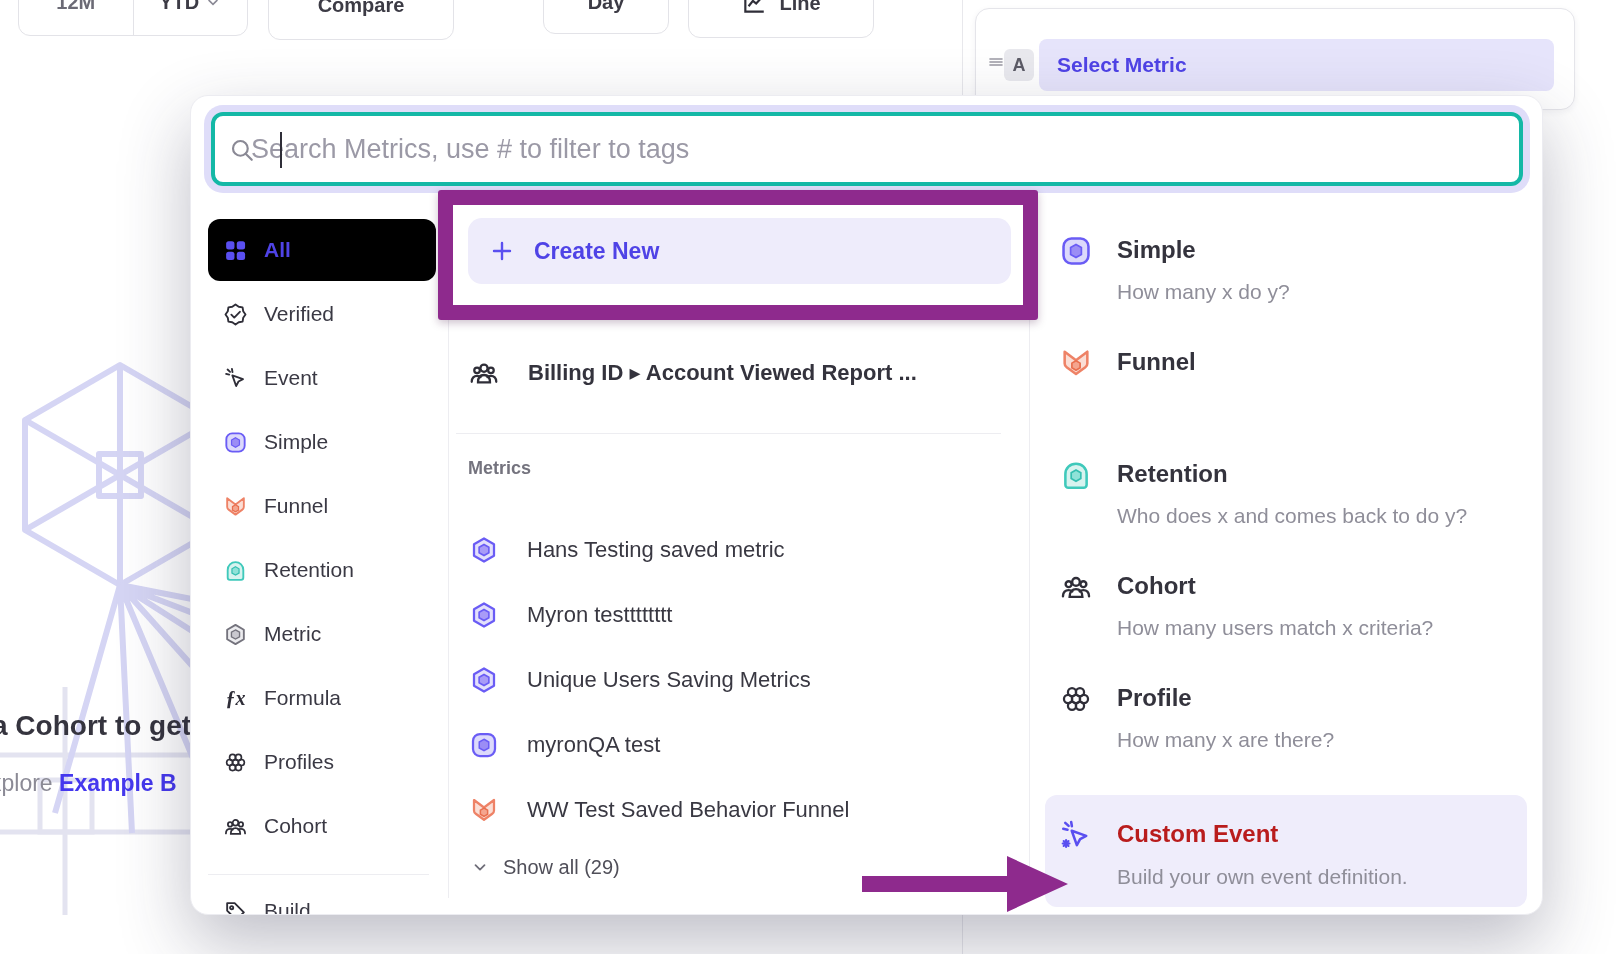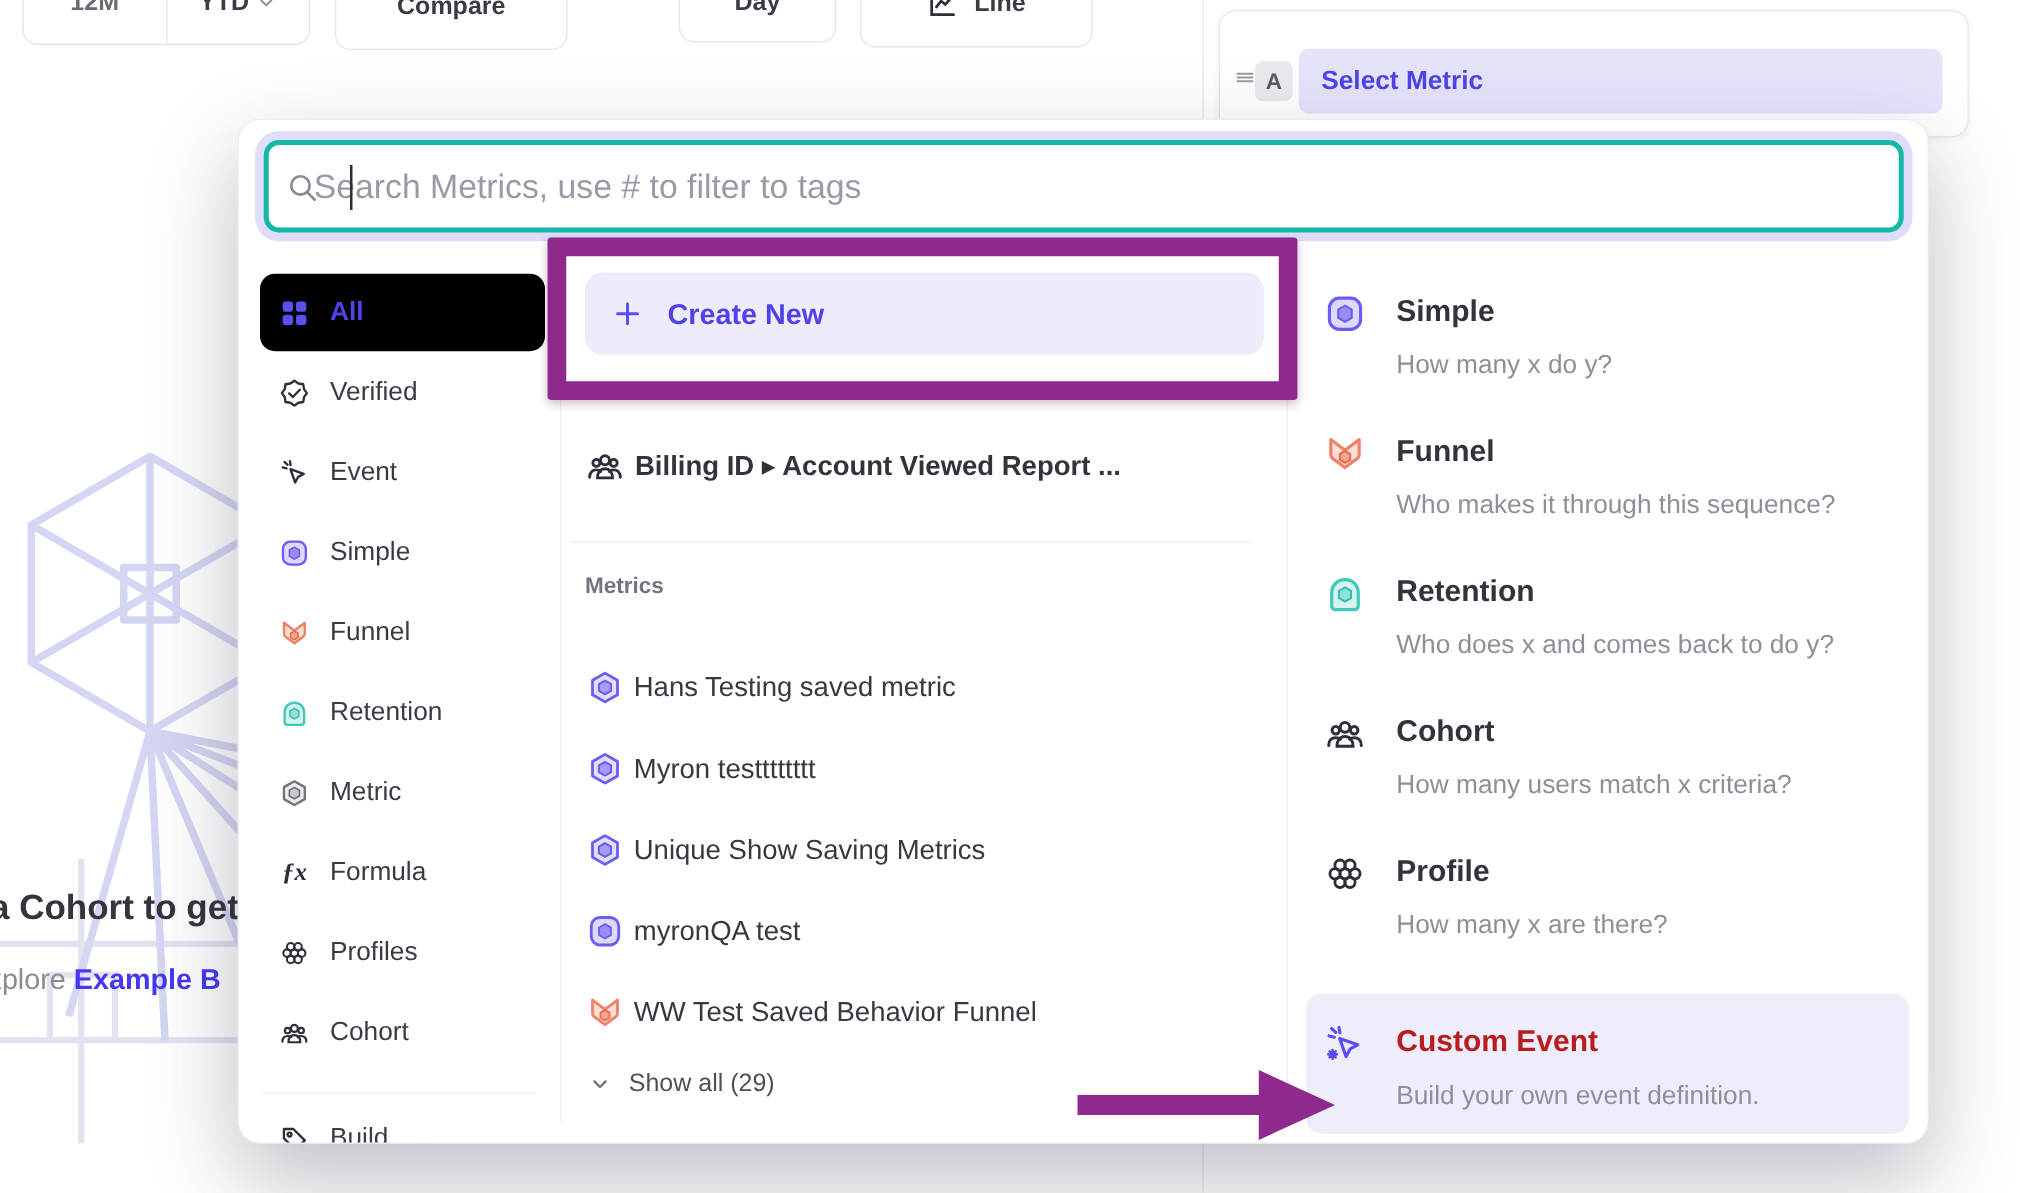--- a/index.html
+++ b/index.html
@@ -52,21 +52,21 @@
   .i34 { width:34px; height:34px; }
   .fx { font-style:italic; font-weight:600; font-size:20px; color:#2f2e38;
     font-family:"Liberation Serif","DejaVu Serif",serif; line-height:25px; text-align:center; }
 
   .hline { height:1px; background:#ededf1; }
   .heading { font-size:18px; font-weight:600; color:#74737e; }
   .create-btn { left:277px; top:122px; width:543px; height:66px; background:#eeecfb;
     border-radius:14px; display:flex; align-items:center; gap:20px; padding-left:22px;
     cursor:pointer; }
   .create-btn .lbl { font-size:23px; font-weight:600; color:#4f43e6; }
-  .mrow { display:flex; align-items:center; gap:8px; cursor:pointer; }
+  .mrow { display:flex; align-items:center; gap:28px; cursor:pointer; }
   .mrow .lbl { font-size:22px; font-weight:500; color:#393842; white-space:nowrap; }
   .brow .lbl { font-weight:600; color:#34333d; }
   .showall { display:flex; align-items:center; gap:14px; cursor:pointer; }
   .showall .lbl { font-size:20px; font-weight:500; color:#504f59; }
 
   .type-title { font-size:24px; font-weight:600; color:#34333d; white-space:nowrap; }
   .type-desc { font-size:21px; color:#8f8e99; white-space:nowrap; }
   .type-hl { background:#efedfb; border-radius:12px; }
   .type-title.hl { color:#b91c1c; }
 
@@ -317,21 +317,21 @@
         </span>
         <span class="lbl">Myron testttttttt</span>
       </div>
       <div class="abs mrow" style="left: 278px; top: 552px; height: 64px;">
         <span class="icon i30">
           <svg viewBox="0 0 24 24">
             <polygon points="12,2.8 20,7.4 20,16.6 12,21.2 4,16.6 4,7.4" fill="#e3e0fb" stroke="#6a5cf5" stroke-width="1.8" stroke-linejoin="round"></polygon>
             <polygon points="12,7.6 15.9,9.85 15.9,14.15 12,16.4 8.1,14.15 8.1,9.85" fill="#a89bf7" stroke="#6a5cf5" stroke-width="1.3"></polygon>
           </svg>
         </span>
-        <span class="lbl">Unique Show Saving Metrics</span>
+        <span class="lbl">Unique Users Saving Metrics</span>
       </div>
       <div class="abs mrow" style="left: 278px; top: 617px; height: 64px;">
         <span class="icon i30">
           <svg viewBox="0 0 24 24">
             <rect x="3.2" y="3.2" width="17.6" height="17.6" rx="5.6" fill="#dcd9fb" stroke="#6a5cf5" stroke-width="1.8"></rect>
             <polygon points="12,7.4 15.8,9.6 15.8,14.4 12,16.6 8.2,14.4 8.2,9.6" fill="#9b8df5" stroke="#6a5cf5" stroke-width="1.2"></polygon>
           </svg>
         </span>
         <span class="lbl">myronQA test</span>
       </div>
@@ -366,21 +366,20 @@
         <span class="type-desc abs" style="left: 58px; top: 47px;">How many x do y?</span>
       </div>
       <div class="abs" style="left: 868px; top: 249px; width: 460px; height: 74px; cursor: pointer;">
         <span class="icon i34 abs" style="left: 0px; top: 1px;">
           <svg viewBox="0 0 24 24">
             <path d="M4 4 L12 10 L20 4 L20 12.3 C20 13.4 19.5 14.4 18.6 15 L12 19.8 L5.4 15 C4.5 14.4 4 13.4 4 12.3 Z" fill="#fbded5" stroke="#ee8266" stroke-width="1.8" stroke-linejoin="round"></path>
             <polygon points="12,10.4 14.9,12.1 14.9,15.4 12,17.1 9.1,15.4 9.1,12.1" fill="#f4a58f" stroke="#e96f4f" stroke-width="1.2"></polygon>
           </svg>
         </span>
         <span class="type-title abs" style="left: 58px; top: 3px;">Funnel</span>
-        <span class="type-desc abs" style="left: 58px; top: 47px;">Who makes it through this sequence?</span>
       </div>
       <div class="abs" style="left: 868px; top: 361px; width: 460px; height: 74px; cursor: pointer;">
         <span class="icon i34 abs" style="left: 0px; top: 1px;">
           <svg viewBox="0 0 24 24">
             <path d="M4.5 18.8 L4.5 11.5 C4.5 7 7.8 4 12 4 C16.2 4 19.5 7 19.5 11.5 L19.5 18.8 C19.5 20 18.6 21 17.4 21 L6.6 21 C5.4 21 4.5 20 4.5 18.8 Z" fill="#d7f3ef" stroke="#3fc9bb" stroke-width="1.8"></path>
             <polygon points="12,8.4 15.4,10.35 15.4,14.45 12,16.4 8.6,14.45 8.6,10.35" fill="#8fe2d8" stroke="#35bfb1" stroke-width="1.2"></polygon>
           </svg>
         </span>
         <span class="type-title abs" style="left: 58px; top: 3px;">Retention</span>
         <span class="type-desc abs" style="left: 58px; top: 47px;">Who does x and comes back to do y?</span>

